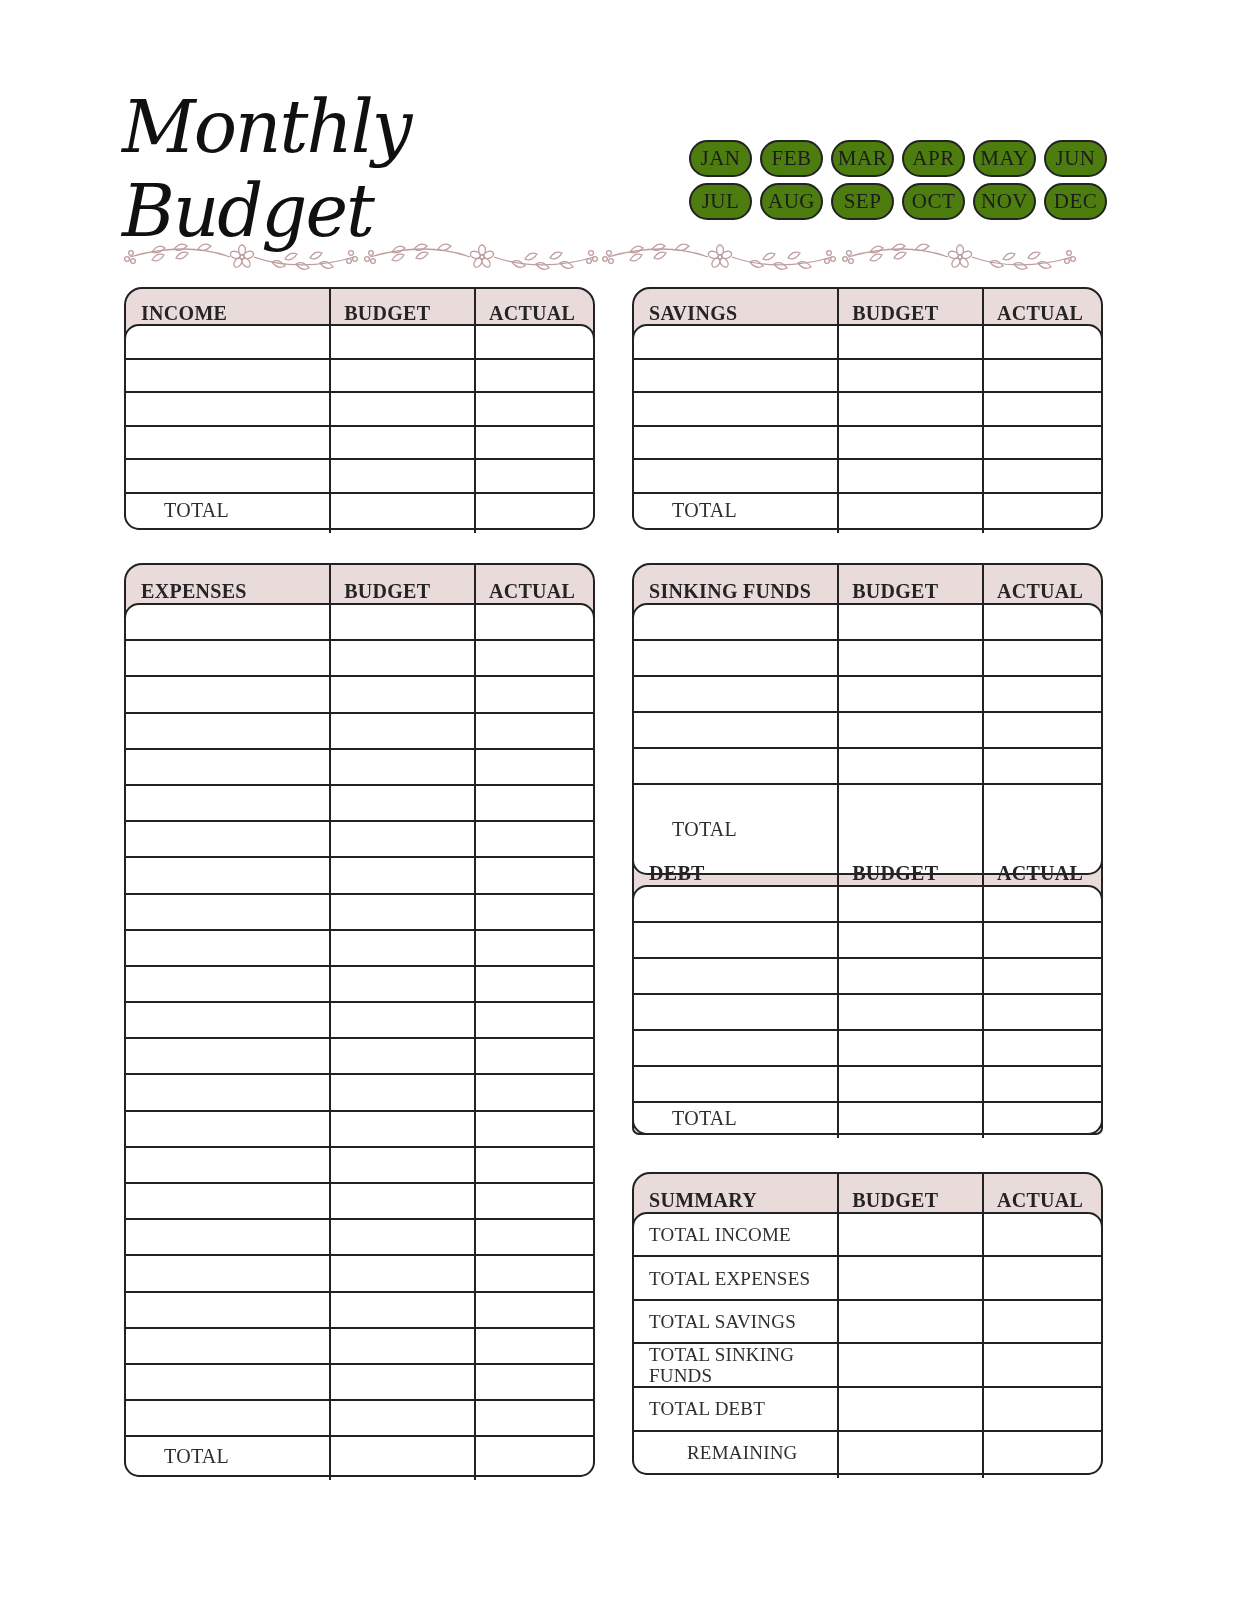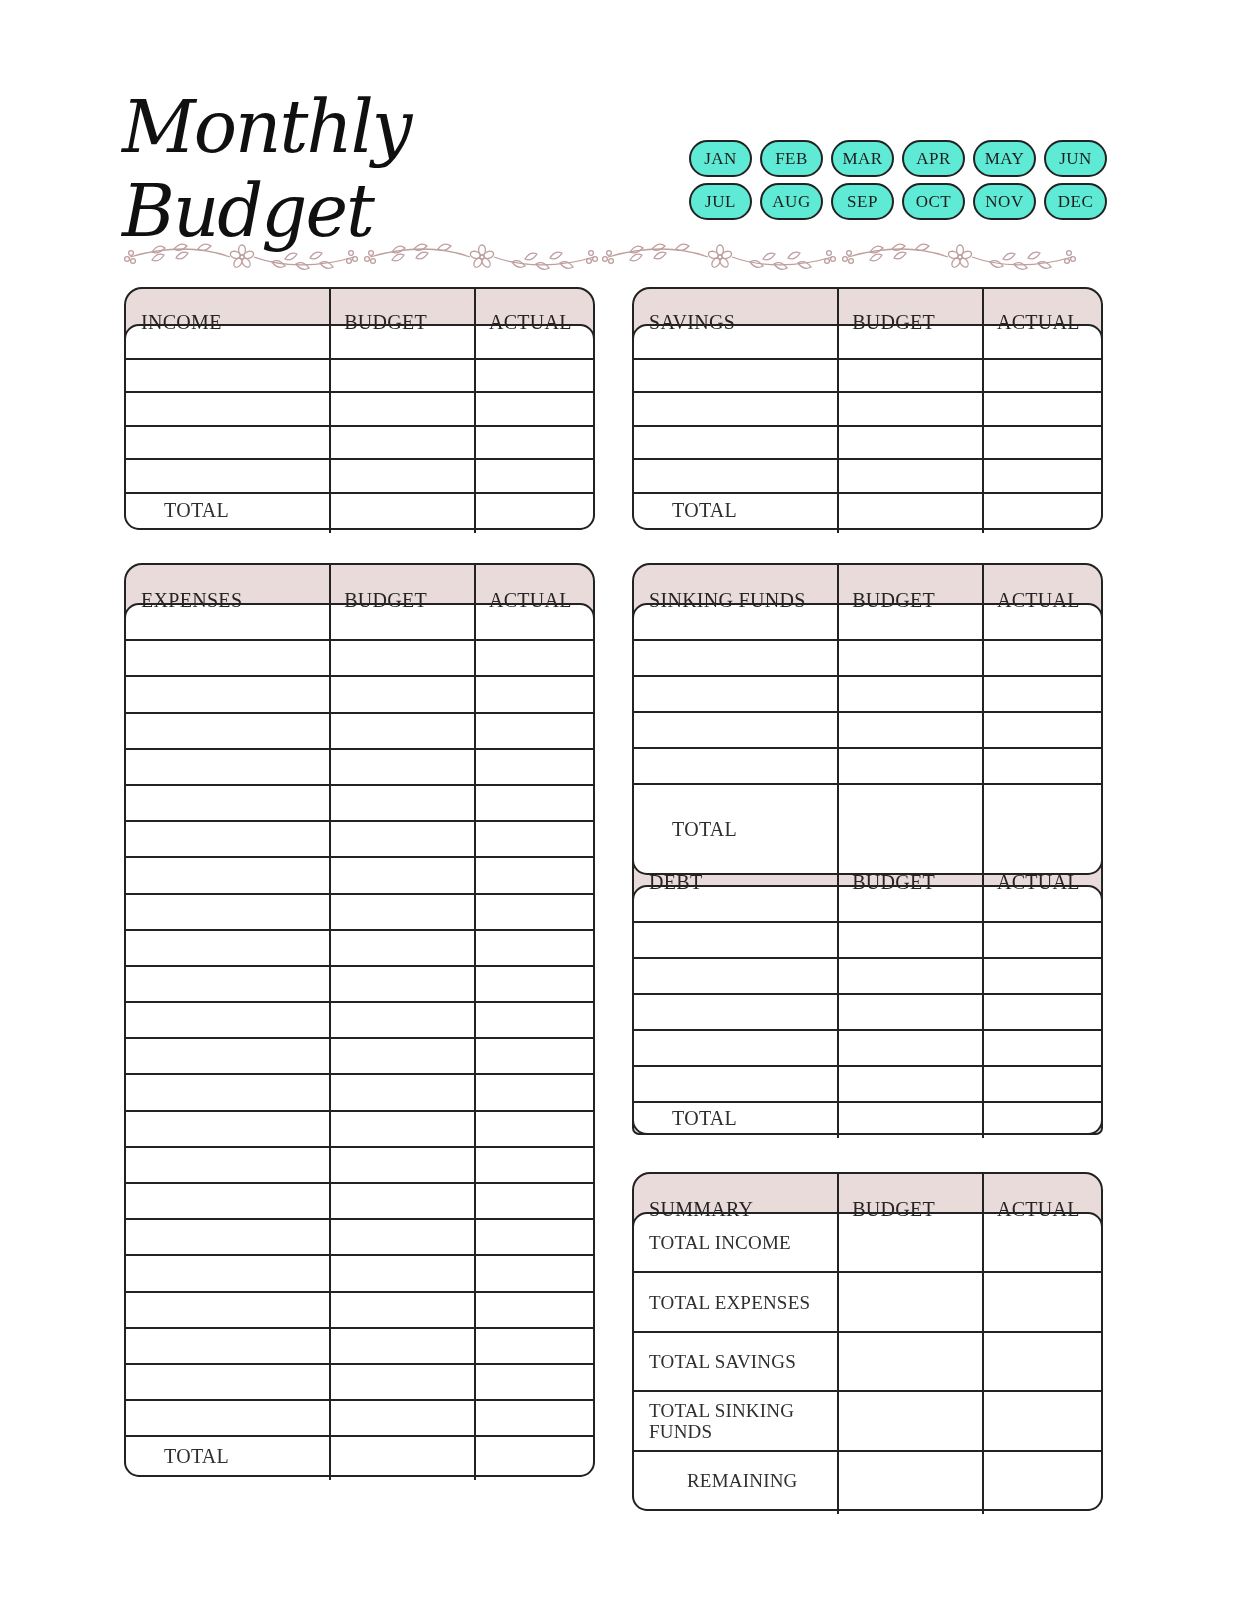--- a/index.html
+++ b/index.html
@@ -22,35 +22,35 @@
   }
 
   
   .months{
     position:absolute;left:689px;top:140px;
     display:grid;grid-template-columns:repeat(6,63px);gap:6px 8px;
   }
   .pill{
     height:37px;border:2px solid var(--border);border-radius:19px;
     display:flex;align-items:center;justify-content:center;
-    font-size:17px;letter-spacing:0.5px;color:#1c1c1c;background:#5eead4;
+    font-size:21px;letter-spacing:0.5px;color:#1c1c1c;background:#4d7c0f;
   }
 
   
   .garland{position:absolute;left:122px;top:240px;color:var(--divider-floral);}
 
   
   .tbl{
     position:absolute;border:2px solid var(--border);border-radius:18px;
     background:var(--header-bg);
   }
   .hdr{
-    position:absolute;top:16px;left:0;right:0;height:var(--hh);
+    position:absolute;top:7px;left:0;right:0;height:var(--hh);
     display:grid;grid-template-columns:43.5% 31% 25.5%;
-    align-items:center;z-index:3;
+    align-items:center;z-index:3;font-weight:bold;
   }
   .hcell{padding-left:15px;font-size:20px;letter-spacing:0.3px;color:#242424;white-space:nowrap;}
   .tbody{
     position:absolute;left:-2px;right:-2px;bottom:-2px;top:var(--hh);
     background:#fff;border:2px solid var(--border);border-radius:15px;
     display:flex;flex-direction:column;overflow:hidden;z-index:1;
   }
   .row{flex:0 0 auto;height:var(--rh);border-bottom:2px solid var(--border);}
   .trow{flex:1;display:flex;align-items:center;padding-left:15px;margin-left:23px;}
   .tlabel{font-size:20px;letter-spacing:0.3px;color:#2e2e2e;}
@@ -245,38 +245,41 @@
         <div class="row"></div>
       </div>
     <div class="trow">
       <span class="tlabel">TOTAL</span>
     </div>
   </div>
   <i class="vline v1"></i>
   <i class="vline v2"></i>
 </section>
 
-<section class="tbl" style="left:632px;top:1172px;width:471px;height:339px;--hh:38px;">
+<section class="tbl" style="left:632px;top:1172px;width:471px;height:303px;--hh:38px;">
   <div class="hdr">
     <span class="hcell">SUMMARY</span>
     <span class="hcell">BUDGET</span>
     <span class="hcell">ACTUAL</span>
   </div>
   <div class="tbody">
     <div class="srow">
       <span class="slabel">TOTAL INCOME</span>
     </div>
     <div class="srow">
       <span class="slabel">TOTAL EXPENSES</span>
     </div>
     <div class="srow">
       <span class="slabel">TOTAL SAVINGS</span>
     </div>
     <div class="srow">
       <span class="slabel">TOTAL SINKING FUNDS</span>
     </div>
     <div class="srow">
+      <span class="slabel">TOTAL DEBT</span>
+    </div>
+    <div class="srow">
       <span class="slabel">REMAINING</span>
     </div>
   </div>
   <i class="vline v1"></i>
   <i class="vline v2"></i>
 </section>
 
 </body></html>

